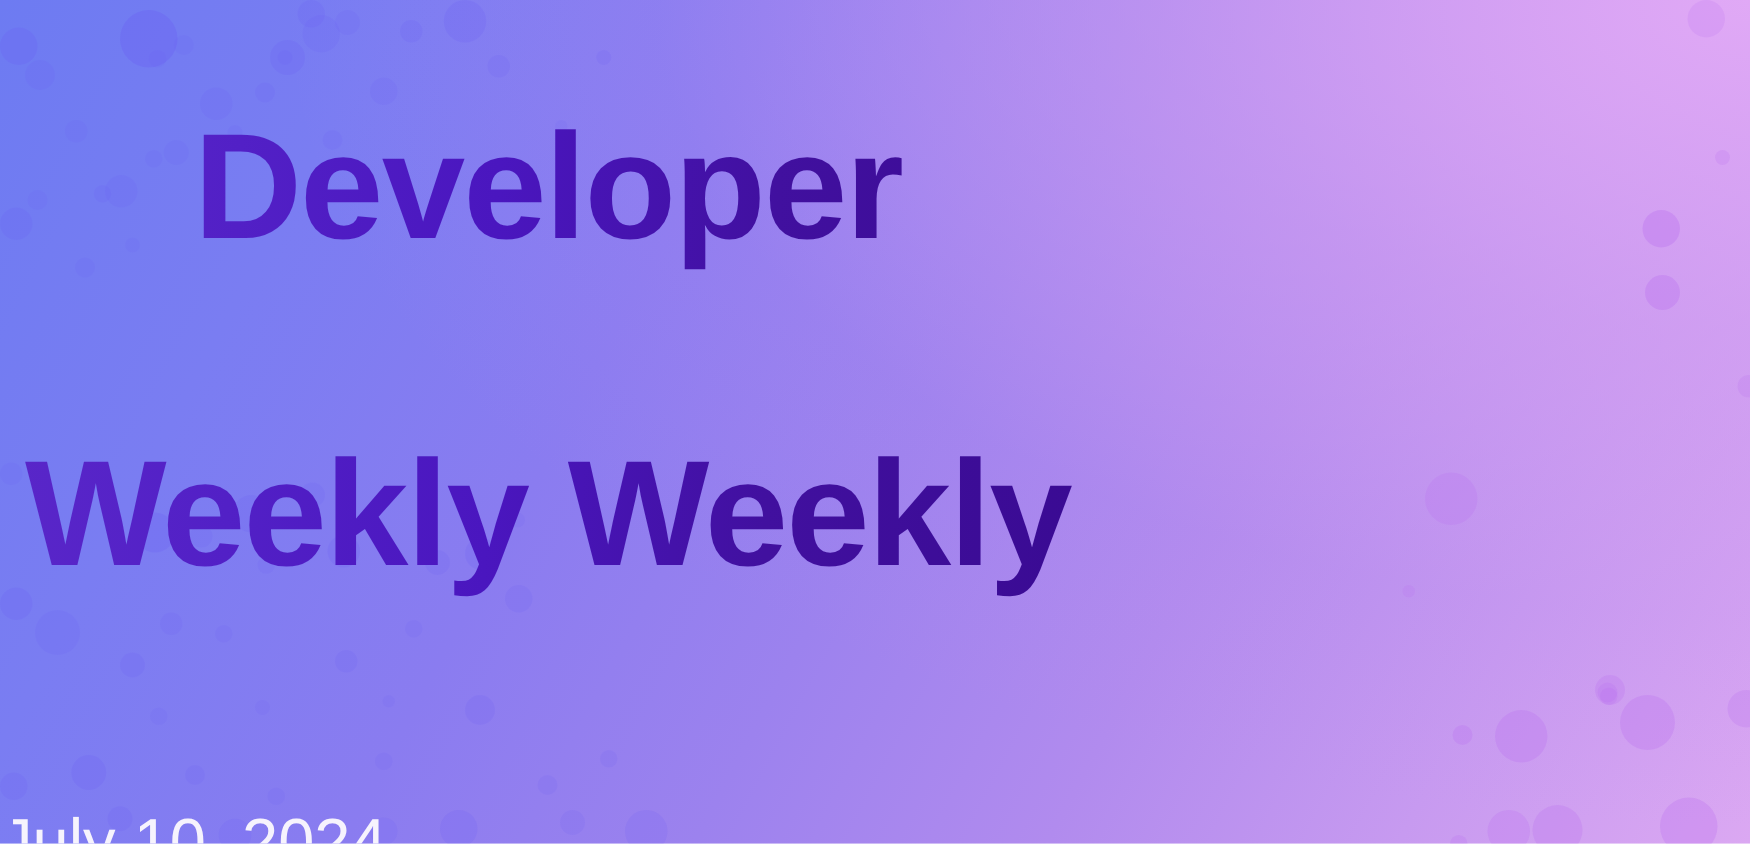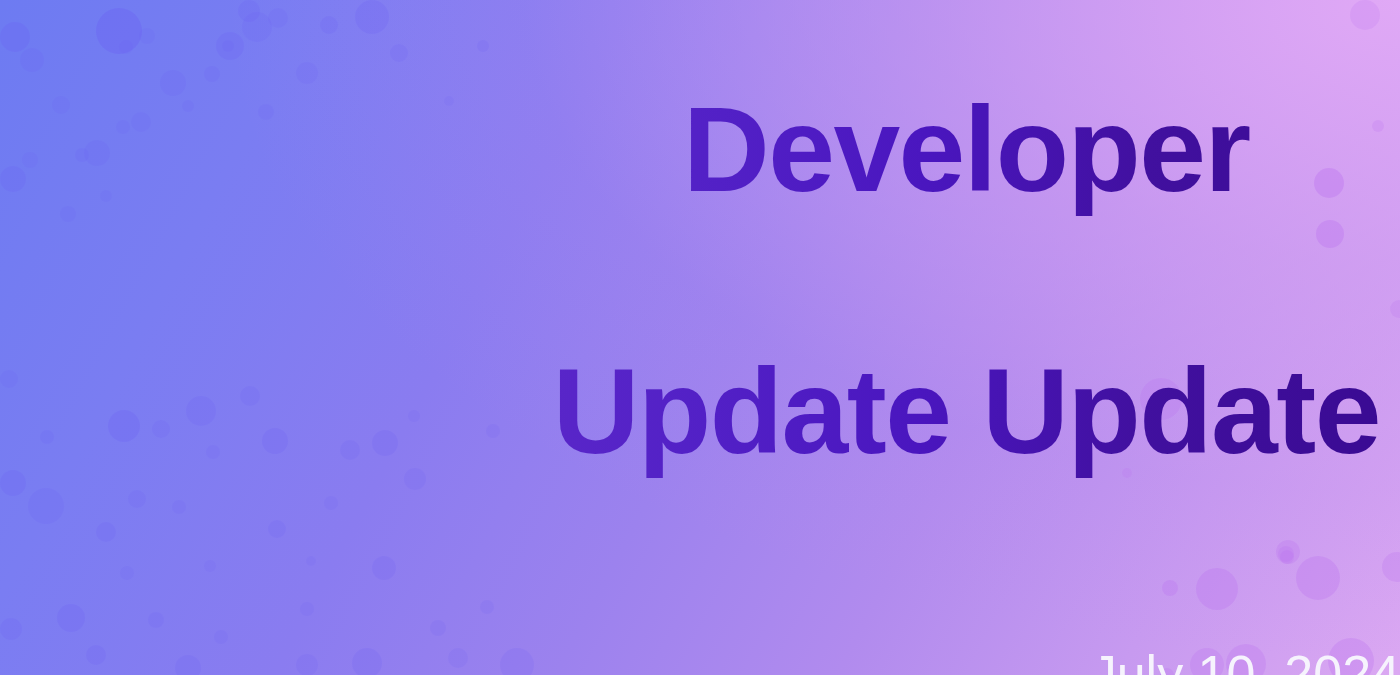--- a/index.html
+++ b/index.html
@@ -48,21 +48,21 @@
   .bubble.warm {
     background: #ba6ef0;
   }
 
   
   .content {
     position: absolute;
     inset: 0;
     display: flex;
     flex-direction: column;
-    align-items: flex-end;
+    align-items: flex-start;
     justify-content: center;
   }
 
   .headline {
     margin: 0;
     text-align: center;
     font-size: 120px;
     font-weight: 700;
     line-height: 1.09;
     letter-spacing: -1.5px;
@@ -183,18 +183,18 @@
       <div class="bubble warm" style="left: 1160px; top: 668px; width: 14px; height: 14px; opacity: 0.22;"></div>
       <div class="bubble warm" style="left: 1122px; top: 468px; width: 10px; height: 10px; opacity: 0.18;"></div>
       <div class="bubble warm" style="left: 1372px; top: 120px; width: 12px; height: 12px; opacity: 0.2;"></div>
       <div class="bubble warm" style="left: 1390px; top: 300px; width: 18px; height: 18px; opacity: 0.2;"></div>
       <div class="bubble warm" style="left: 1350px; top: 0px; width: 30px; height: 30px; opacity: 0.18;"></div>
     </div>
 
   <div class="content">
     <h1 class="headline">
       <span class="headline-line">Developer</span>
-      <span class="headline-line">Update Update</span>
+      <span class="headline-line">Weekly Weekly</span>
     </h1>
     <p class="subtitle">July 10, 2024</p>
   </div>
 
 </div>
 
 </body></html>

